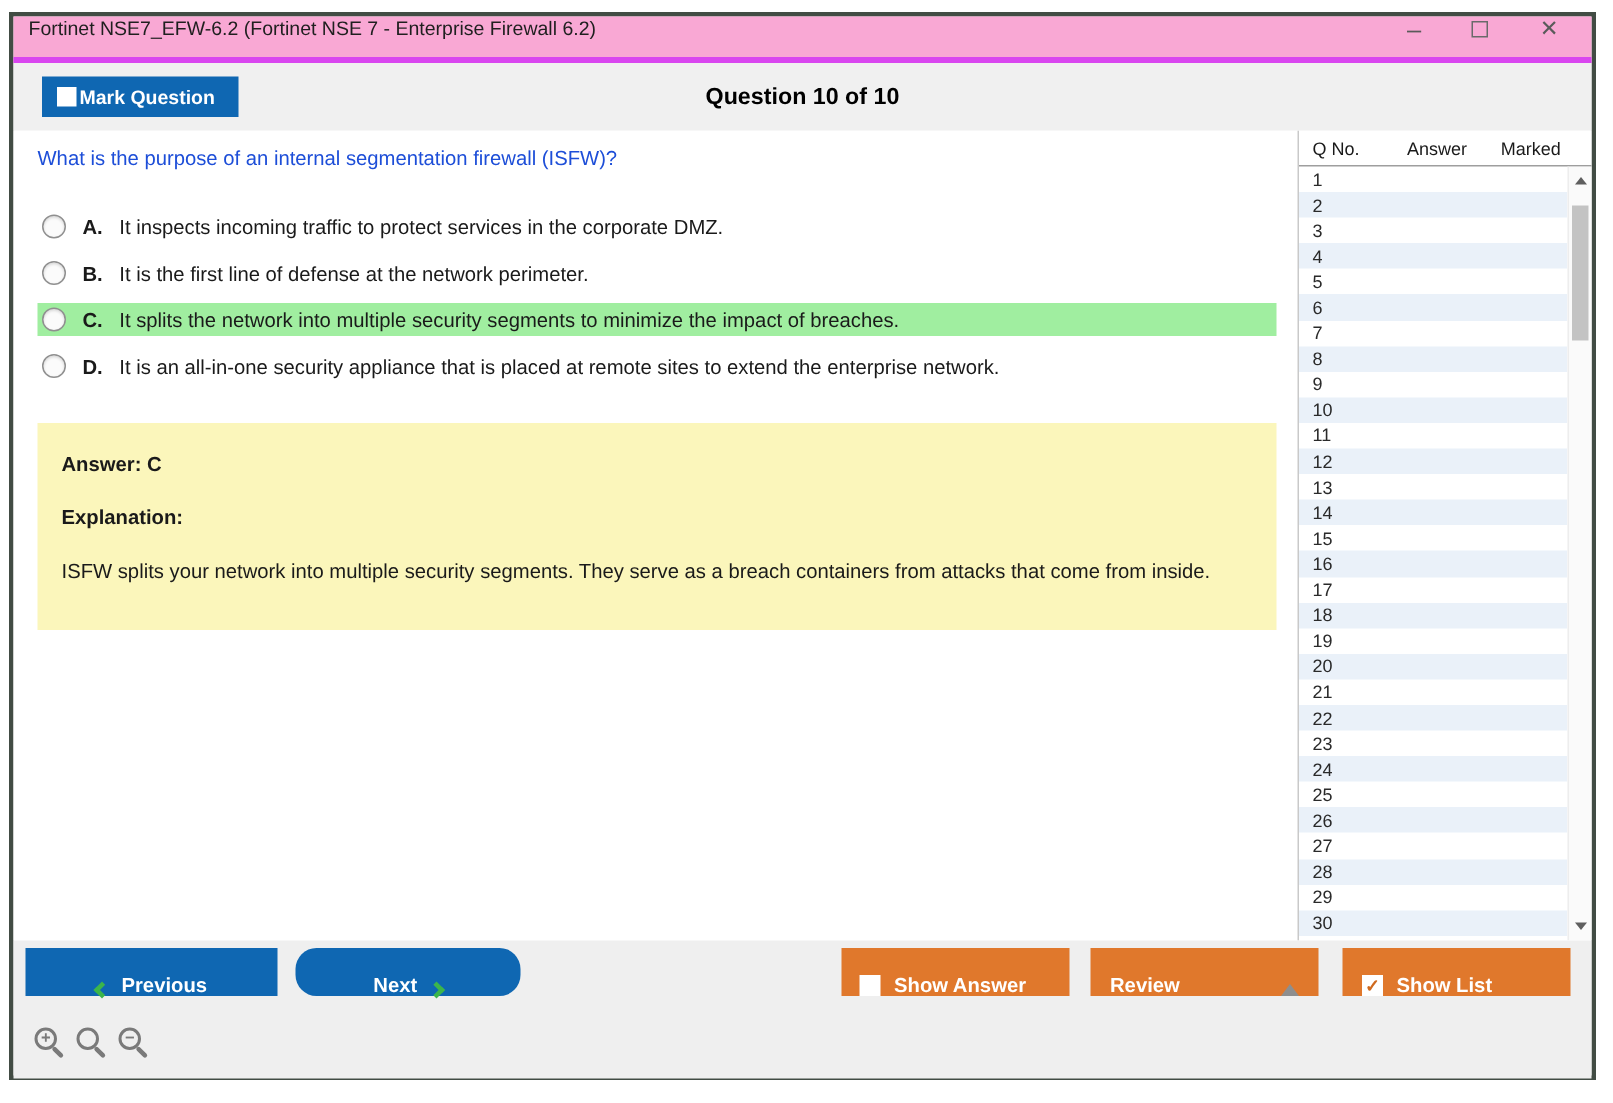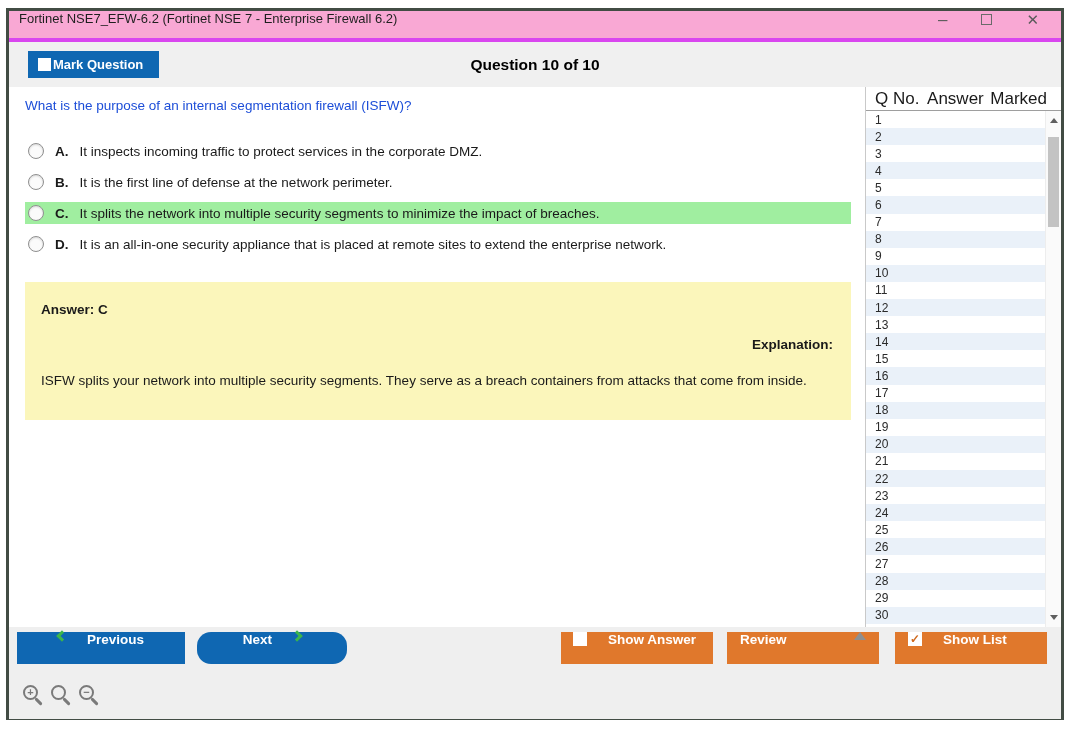--- a/index.html
+++ b/index.html
@@ -25,41 +25,41 @@
   .content { display:flex; height:540px; }
   .main { flex:1; padding:11px 14px 0 16px; background:#fff; }
   .question-text { font-size:13.5px; color:#1d4ed8; margin-bottom:27px; }
   .option { display:flex; align-items:center; gap:11px; height:22px; margin-bottom:9px; font-size:13.5px; color:#1a1a1a; padding-left:3px; }
   .option.highlighted { background:#a0eea0; }
   .radio { width:16px; height:16px; border-radius:50%; border:1px solid #8f8f8f; background:#fbfbfb; box-shadow: inset 0 1px 2px rgba(0,0,0,0.15); flex:none; cursor:pointer; }
   .opt-letter { font-weight:bold; }
 
   .answer-panel { background:#fbf6bb; margin-top:27px; padding:16px 18px 28px 16px; font-size:13.5px; color:#1a1a1a; }
   .answer-label { font-weight:bold; margin-top:4px; }
-  .explanation-label { font-weight:bold; margin-top:20px;text-align:right; }
+  .explanation-label { font-weight:bold; margin-top:20px; }
   .explanation-text { margin-top:19px; line-height:1.55; max-width:810px; }
 
   
   .sidebar { width:196px; border-left:1px solid #c9c9c9; display:flex; flex-direction:column; background:#fff; }
-  .list-header { display:flex; height:24px; align-items:center; font-size:17px; color:#1a1a1a; border-bottom:1px solid #9e9e9e; }
+  .list-header { display:flex; height:24px; align-items:center; font-size:12px; color:#1a1a1a; border-bottom:1px solid #9e9e9e; }
   .col-qno { width:56px; padding-left:9px; }
   .col-answer { width:72px; text-align:center; }
   .col-marked { flex:1; text-align:center; padding-right:14px; }
   .list-wrap { flex:1; display:flex; overflow:hidden; }
   .list-body { flex:1; overflow:hidden; }
   .list-row { height:17.1px; font-size:12px; color:#2a2a2a; display:flex; align-items:center; padding-left:9px; cursor:pointer; }
   .list-row:nth-child(even) { background:#eaf1f9; }
   .scrollbar { width:16px; background:#fafafa; border-left:1px solid #ededed; position:relative; flex:none; }
   .tri-up { position:absolute; top:7px; left:4px; width:0; height:0; border-left:4px solid transparent; border-right:4px solid transparent; border-bottom:5px solid #5f5f5f; cursor:pointer; }
   .tri-down { position:absolute; bottom:7px; left:4px; width:0; height:0; border-left:4px solid transparent; border-right:4px solid transparent; border-top:5px solid #5f5f5f; cursor:pointer; }
   .scroll-thumb { position:absolute; top:26px; left:2px; width:11px; height:90px; background:#c3c3c3; cursor:pointer; }
 
   
   .footer { height:92px; background:#efefef; position:relative; }
-  .btn { position:absolute; border:none; color:#fff; font-size:13.5px; display:flex; align-items:flex-start; justify-content:center; gap:21px; cursor:pointer; font-family:"Liberation Sans", sans-serif; }
+  .btn { position:absolute; border:none; color:#fff; font-size:13.5px; display:flex; align-items:flex-end; justify-content:center; gap:9px; cursor:pointer; font-family:"Liberation Sans", sans-serif; }
   .blue { background:#0f67b2; font-weight:bold; }
   .orange { background:#e0782c; font-weight:bold; }
   .navy { background:#1f3648; }
   .btn-prev { left:8px; top:5px; width:168px; height:32px; }
   .btn-next { left:188px; top:5px; width:150px; height:32px;border-radius:14px; }
   .btn-show-answer { left:552px; top:5px; width:152px; height:32px; justify-content:flex-start; padding-left:12px; }
   .btn-review { left:718px; top:5px; width:152px; height:32px; justify-content:space-between; padding:0 13px; }
   .btn-show-list { left:886px; top:5px; width:152px; height:32px; justify-content:flex-start; padding-left:13px; }
   .btn-save { left:718px; top:49px; width:152px; height:30px; }
   .btn-end { left:886px; top:49px; width:152px; height:30px; }

